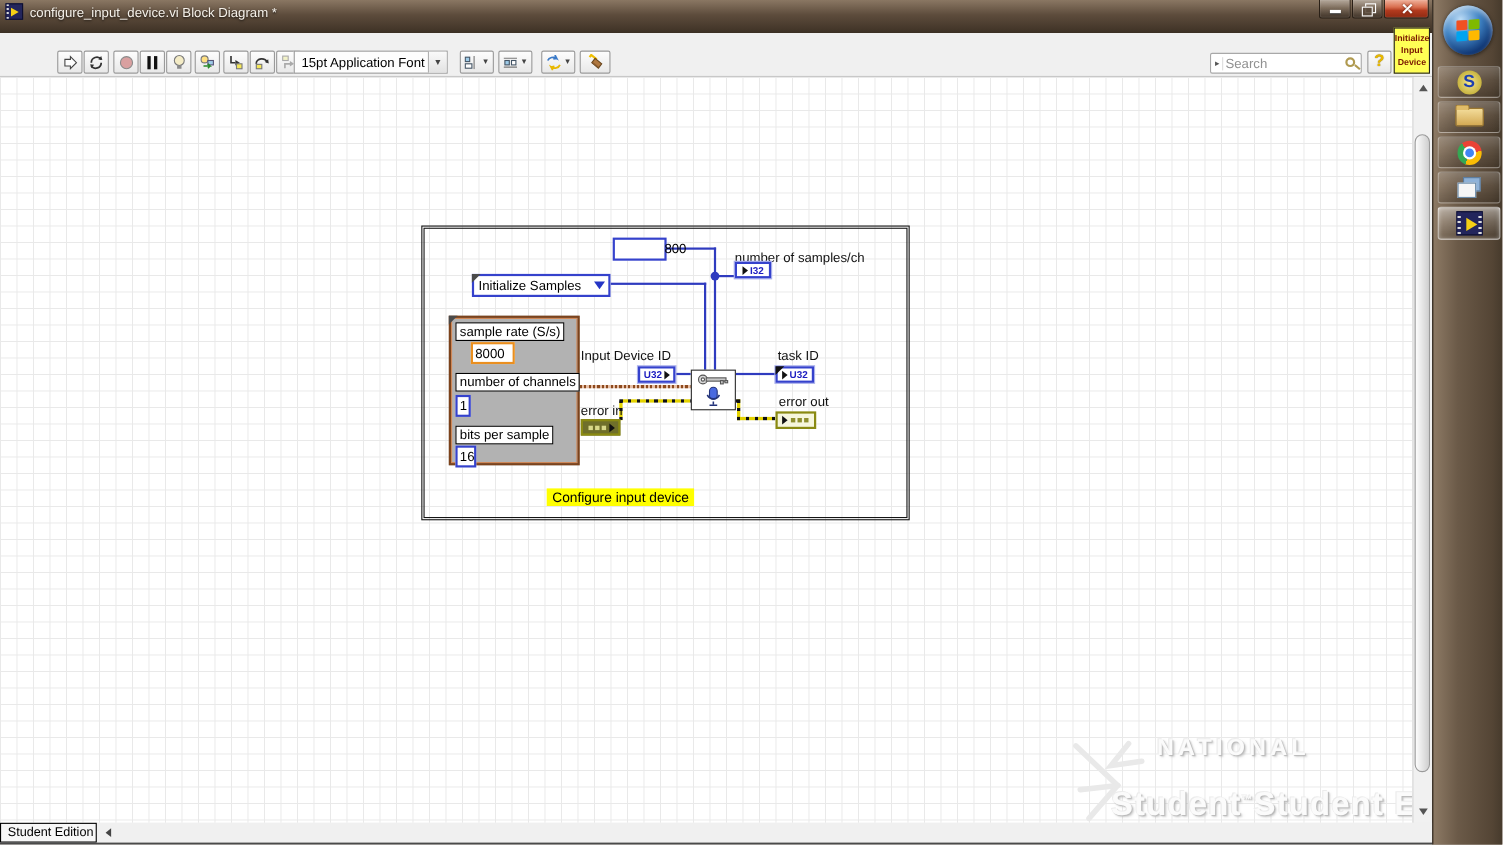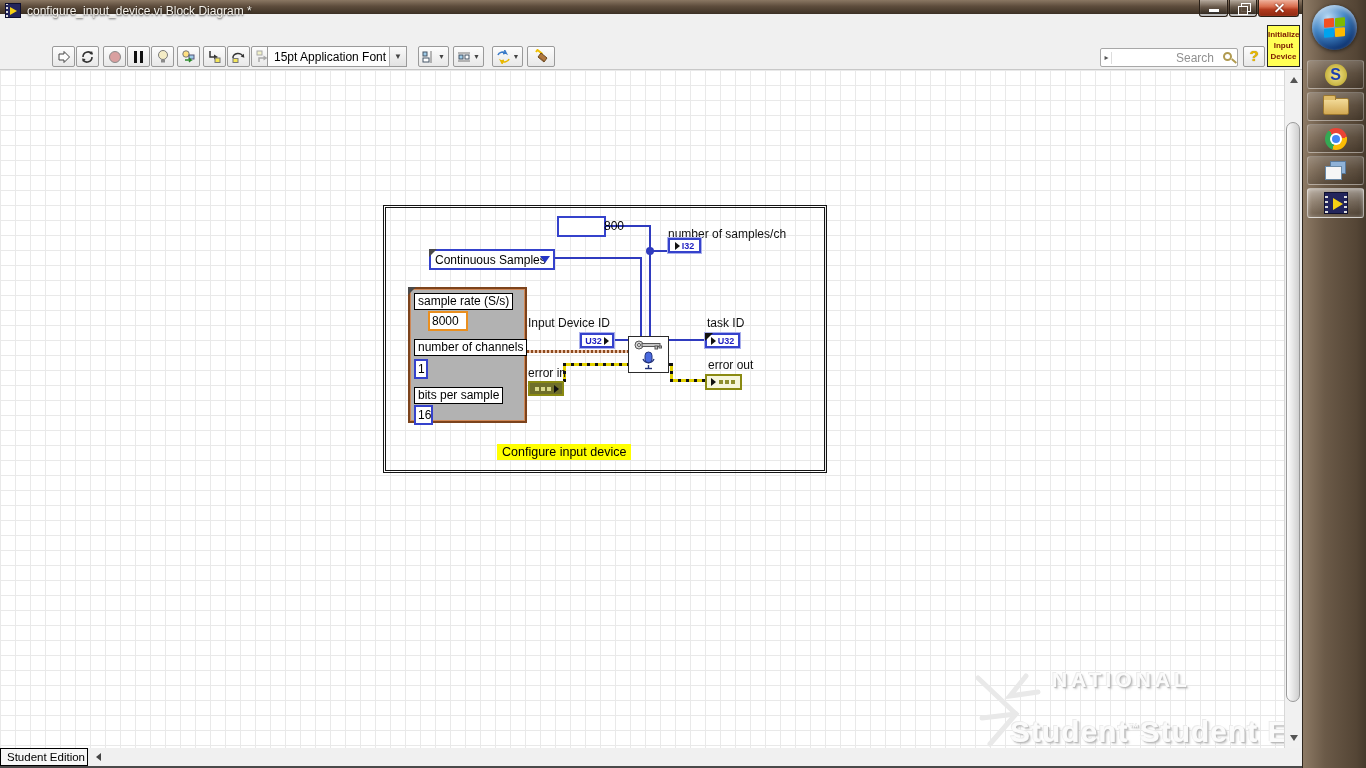--- a/index.html
+++ b/index.html
@@ -3,21 +3,21 @@
 <meta charset="utf-8">
 <style>
   * { box-sizing: border-box; margin: 0; padding: 0; }
   body { font-family: "Liberation Sans", sans-serif; }
   #screen { position: relative; width: 1366px; height: 768px; overflow: hidden; background: #6b5a48; }
 
   
   #lv-window { position: absolute; left: 0; top: 0; width: 1302px; height: 768px; background: #f0f0f0; }
 
   
-  #titlebar { position: absolute; left: 0; top: 0; width: 1302px; height: 14px;
+  #titlebar { position: absolute; left: 0; top: 0; width: 1302px; height: 30px;
     background: linear-gradient(#8a7763, #5d4c3c 45%, #433629 90%, #3a2e23); }
   #title-icon { position: absolute; left: 5px; top: 3px; width: 16px; height: 15px;
     background: #23255c; border: 1px solid #0e0f30; }
   #title-icon::before { content: ""; position: absolute; left: 4px; top: 3px;
     border-left: 7px solid #f4cf15; border-top: 4px solid transparent; border-bottom: 4px solid transparent; }
   #title-icon::after { content: ""; position: absolute; left: 0; top: 0; width: 2px; height: 13px;
     background: repeating-linear-gradient(0deg, #dcdcdc 0 2px, #23255c 2px 4px);
     box-shadow: 12px 0 0 0 #dcdcdc00; }
   #title-text { position: absolute; left: 27px; top: 4px; color: #f5f1ea; font-size: 12px;
     text-shadow: 0 1px 2px rgba(0,0,0,.8); white-space: nowrap; }
@@ -47,21 +47,21 @@
   .tbtn svg { display: block; }
   #font-selector { position: absolute; left: 267px; top: 2px; width: 140px; height: 21px; border: 1px solid #9a9a9a; background: #fdfdfd; font-size: 12px; color: #000;
     padding: 3px 0 0 6px; }
   #font-selector .dd { position: absolute; right: 0; top: 0; width: 17px; height: 19px; border-left: 1px solid #b0b0b0; background: linear-gradient(#fafafa,#e2e2e2); text-align: center; font-size: 8px; color: #444; padding-top: 5px; }
   .tbtn-dd { width: 31px; }
   .tbtn-dd .dd-caret { font-size: 7px; color: #444; margin-left: 2px; }
 
   
   #search-box { position: absolute; left: 1100px; top: 4px; width: 138px; height: 19px; background: #fff; border: 1px solid #a8a8a8; border-radius: 2px; }
   #search-expander { position: absolute; left: 1px; top: 3px; width: 10px; height: 12px; font-size: 8px; color: #555; text-align: center; line-height: 12px; border-right: 1px solid #ddd; }
-  #search-input { position: absolute; left: 13px; top: 1px; width: 100px; height: 15px; border: none; outline: none; font-size: 12px; color: #444; font-family: "Liberation Sans", sans-serif; background: transparent; text-align: right; }
+  #search-input { position: absolute; left: 13px; top: 1px; width: 100px; height: 15px; border: none; outline: none; font-size: 12px; color: #444; font-family: "Liberation Sans", sans-serif; background: transparent; }
   #search-input::placeholder { color: #909090; }
   #search-mag { position: absolute; right: 5px; top: 3px; width: 9px; height: 9px; border: 2px solid #b09a50; border-radius: 50%; }
   #search-mag::after { content: ""; position: absolute; left: 6px; top: 6px; width: 6px; height: 2px; background: #b09a50; transform: rotate(40deg); }
   #help-button { position: absolute; left: 1243px; top: 2px; width: 22px; height: 21px; border: 1px solid #9a9a9a; background: linear-gradient(#fdfdfd,#e8e8e8); border-radius: 2px;
     text-align: center; font-weight: bold; font-size: 15px; color: #e8b800; text-shadow: 0 0 1px #7a6000; }
   #vi-icon { position: absolute; left: 1267px; top: -19px; width: 33px; height: 42px; background: #ffff55; border: 1px solid #222; text-align: center; padding-top: 3px; }
   #vi-icon div { font-size: 8px; line-height: 11px; color: #7a1800; font-weight: bold; }
 
   
   #diagram { position: absolute; left: 0; top: 70px; width: 1284px; height: 678px; background-color: #fff;
@@ -306,21 +306,21 @@
       <div id="cluster-wire"></div>
       <div class="ewire-v" style="left:563px;top:295px;height:17px"></div>
       <div class="ewire-h" style="left:563px;top:293px;width:110px"></div>
       <div class="ewire-v" style="left:670px;top:293px;height:19px"></div>
       <div class="ewire-h" style="left:670px;top:309px;width:35px"></div>
 
       <div id="const-800">800</div>
 
       <div id="enum-const">
         <span class="fold"></span>
-        <span class="txt">Continuous Samples</span>
+        <span class="txt">Initialize Samples</span>
         <span class="caret"></span>
       </div>
 
       <div id="cluster">
         <span class="fold"></span>
         <div class="cl-label" style="left:4px;top:4px">sample rate (S/s)</div>
         <div class="cl-val v-dbl" style="left:18px;top:22px;width:40px">8000</div>
         <div class="cl-label" style="left:4px;top:50px">number of channels</div>
         <div class="cl-val v-int" style="left:4px;top:70px;width:14px">1</div>
         <div class="cl-label" style="left:4px;top:98px">bits per sample</div>

